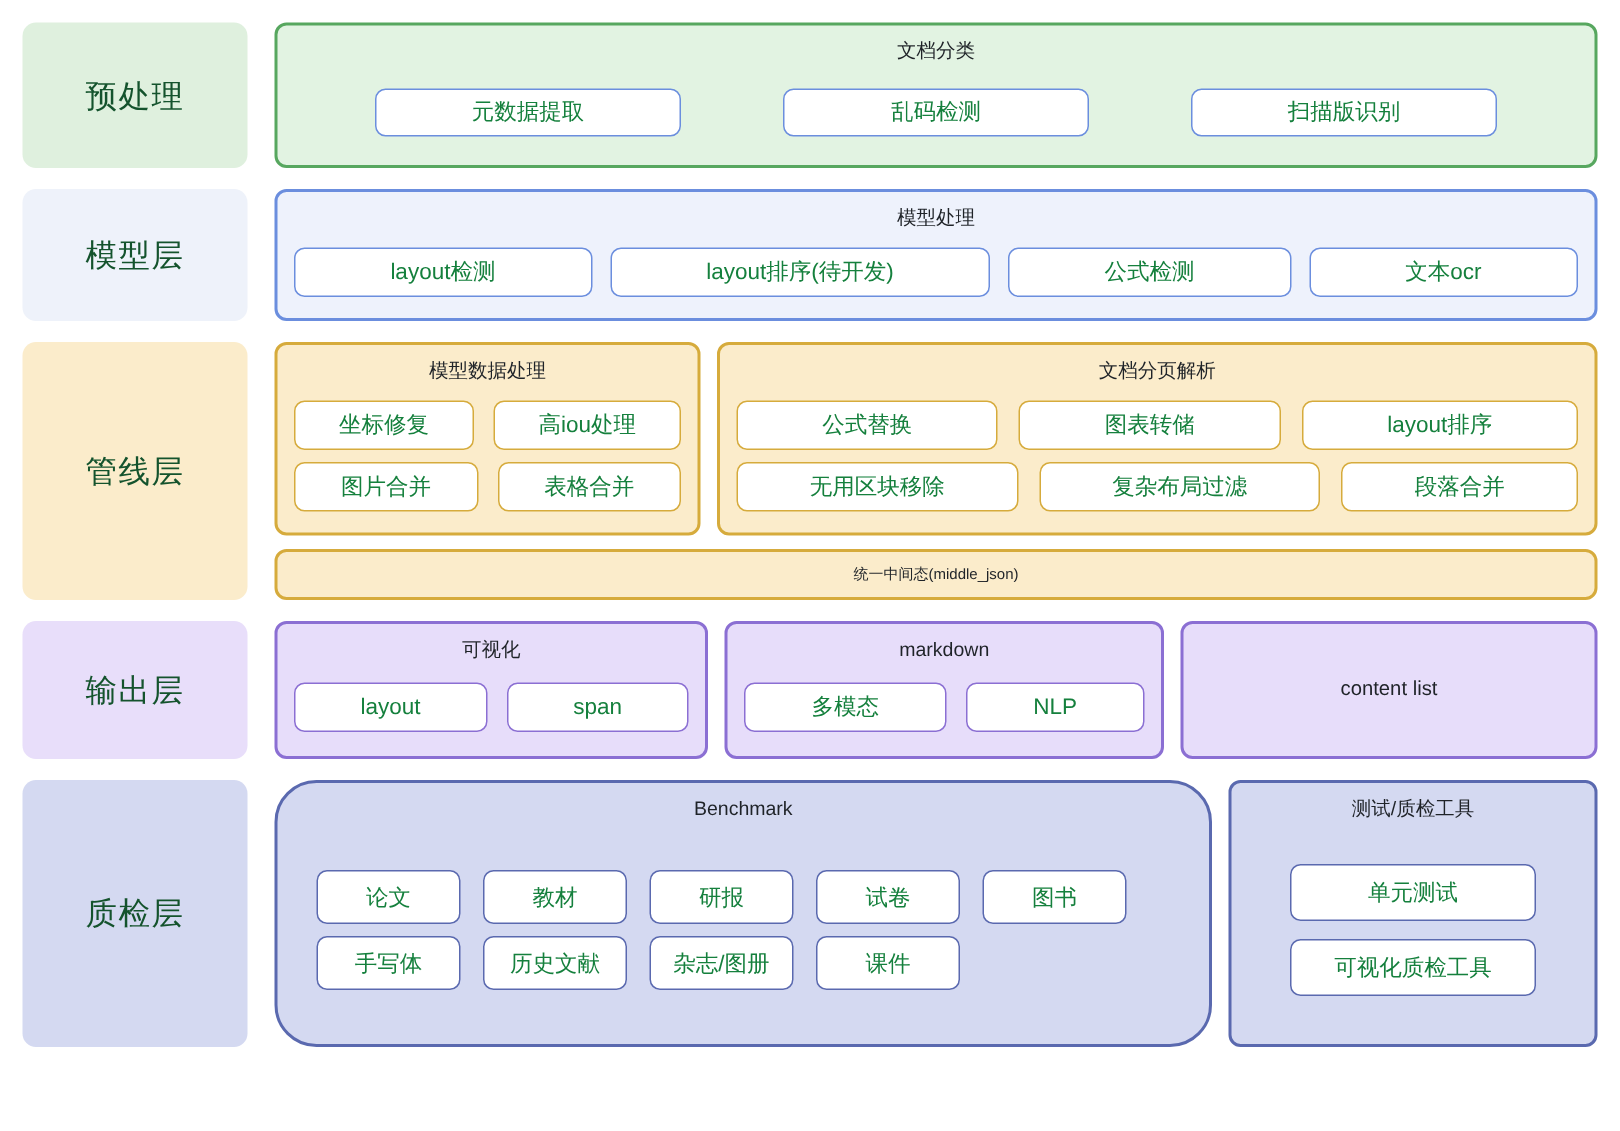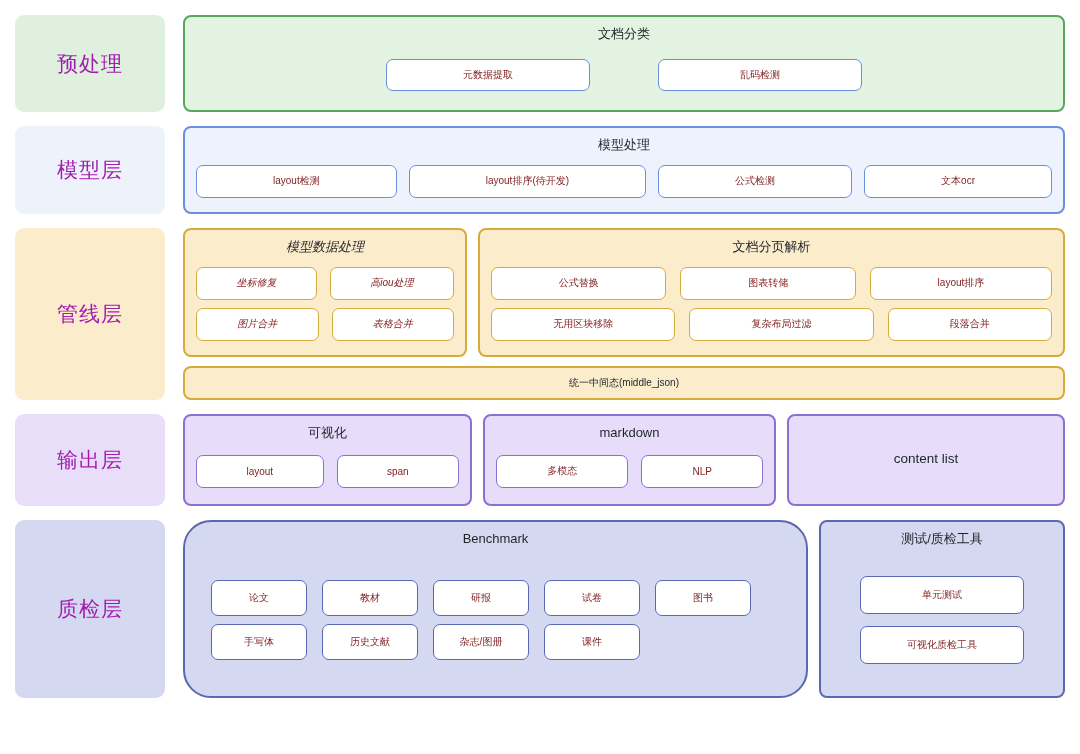--- a/index.html
+++ b/index.html
@@ -27,21 +27,21 @@
   .row-qa    { height: 178px; }
 
   
   .layer-chip {
     width: 150px;
     flex: 0 0 150px;
     border-radius: 9px;
     display: flex; align-items: center; justify-content: center;
     font-size: 21px;
     letter-spacing: 1px;
-    color: #a21caf;
+    color: #14532d;
   }
   .layer-green  { background: #dff0de; }
   .layer-blue   { background: #eef2fa; }
   .layer-yellow { background: #fbeccb; }
   .layer-purple { background: #e8deFA; }
   .layer-indigo { background: #d4d9f1; }
 
   
   .content { flex: 1 1 auto; display: flex; flex-direction: column; gap: 9px; min-width: 0; }
   .content-row { display: flex; gap: 11px; flex: 1 1 auto; min-height: 0; }
@@ -72,40 +72,40 @@
   .p-purple { background: #e7ddfa; border-color: #8b6fd3; }
   .p-indigo { background: #d4d9f1; border-color: #5a69af; }
 
   
   .chip {
     background: #ffffff;
     border-radius: 7px;
     border: 1.6px solid #6b8ede;
     height: 34px;
     display: flex; align-items: center; justify-content: center;
-    font-size: 10px;
-    color: #7f1d1d;
+    font-size: 15px;
+    color: #15803d;
     padding: 0 10px;
     white-space: nowrap;
     flex: 1 1 auto;
   }
   .chip-y { border-color: #d6ab3c; }
   .chip-p { border-color: #8b6fd3; }
   .chip-i { border-color: #5a69af; }
 
   
   .row-pre .panel { flex: 1 1 auto; padding-top: 7px; }
   .row-pre .chip { height: 32px; max-width: 204px; }
   .row-pre .chip-row { gap: 68px; padding: 0 50px; }
 
   .row-model .panel { flex: 1 1 auto; }
   .row-model .chip { height: 33px; }
   .row-model .chip-row { gap: 12px; }
 
-  .pipe-left  { flex: 0 0 284px; font-style: italic; }
+  .pipe-left  { flex: 0 0 284px; }
   .pipe-right { flex: 1 1 auto; }
   .row-pipe .chip { height: 33px; }
   .pipe-left .chip-row { gap: 13px; }
   .pipe-right .chip-row { }
 
   .middle-bar {
     background: #fbeccb;
     border: 2px solid #d6ab3c;
     border-radius: 8px;
     height: 34px;
@@ -137,20 +137,21 @@
   <div class="row row-pre">
     <div class="layer-chip layer-green">预处理</div>
     <div class="content">
       <div class="content-row">
         <div class="panel p-green" style="flex:1 1 auto;">
           <div class="panel-title">文档分类</div>
           <div class="panel-body">
             <div class="chip-row">
               <div class="chip">元数据提取</div>
               <div class="chip">乱码检测</div>
+              <div class="chip">扫描版识别</div>
             </div>
           </div>
         </div>
       </div>
     </div>
   </div>
 
   <div class="row row-model">
     <div class="layer-chip layer-blue">模型层</div>
     <div class="content">

